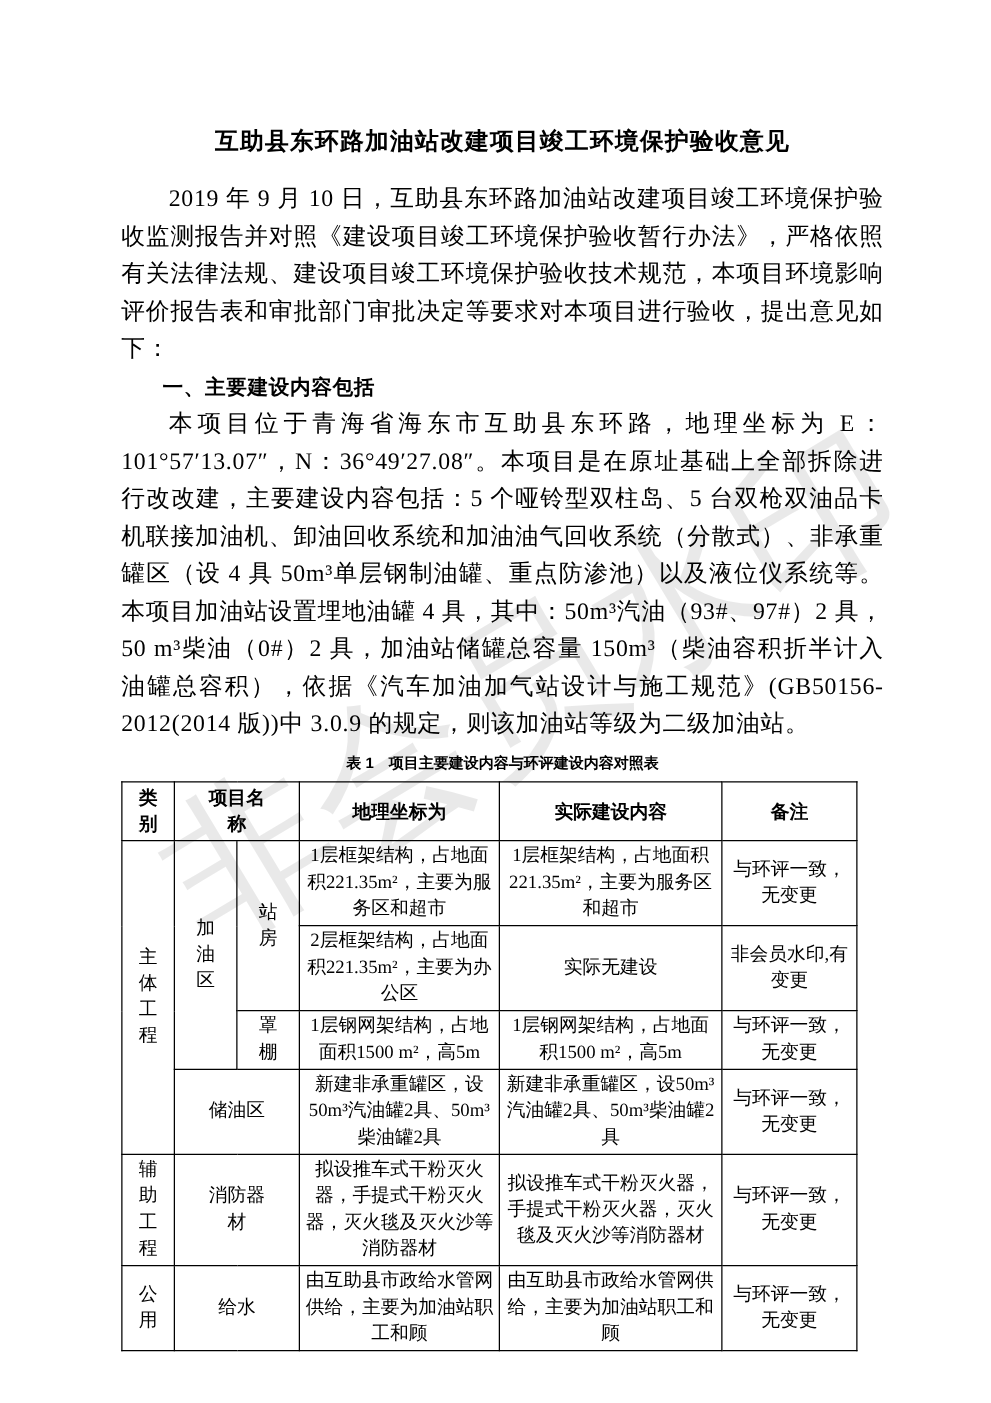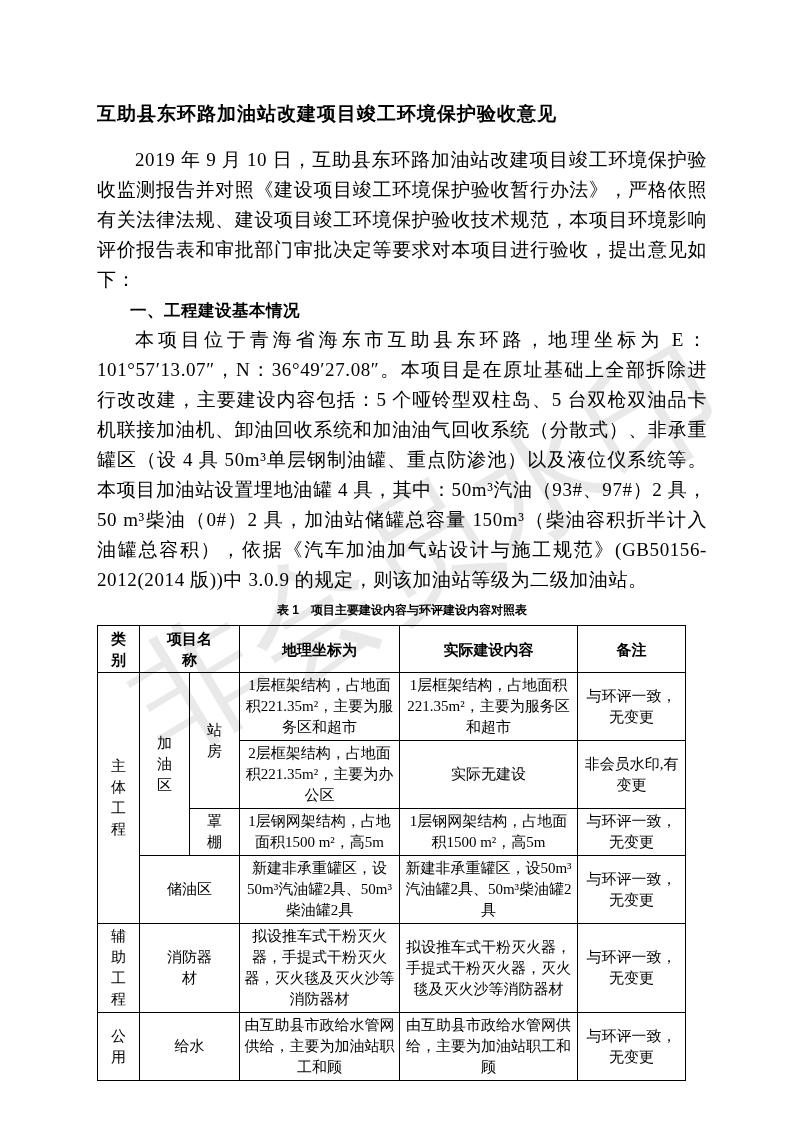--- a/index.html
+++ b/index.html
@@ -26,21 +26,21 @@
     white-space: nowrap;
     z-index: 0;
     user-select: none;
   }
   .content {
     position: relative;
     z-index: 1;
     padding: 100px 86px 0 97px;
   }
   .doc-title {
-    text-align: left;
+    text-align: center;
     font-size: 19px;
     font-weight: bold;
     font-family: "Liberation Sans", "DejaVu Sans", sans-serif;
     letter-spacing: 1px;
     line-height: 28px;
     margin-bottom: 17px;
   }
   .para {
     font-size: 19px;
     line-height: 30px;
@@ -96,21 +96,21 @@
 <body>
 
 <div class="watermark">非会员水印</div>
 
 <div class="content">
 
   <h1 class="doc-title">互助县东环路加油站改建项目竣工环境保护验收意见</h1>
 
   <p class="para">2019 年 9 月 10 日，互助县东环路加油站改建项目竣工环境保护验收监测报告并对照《建设项目竣工环境保护验收暂行办法》，严格依照有关法律法规、建设项目竣工环境保护验收技术规范，本项目环境影响评价报告表和审批部门审批决定等要求对本项目进行验收，提出意见如下：</p>
 
-  <h2 class="heading">一、工程建设基本情况</h2>
+  <h2 class="heading">一、主要建设内容包括</h2>
 
 
   <p class="para">本项目位于青海省海东市互助县东环路，地理坐标为 E：101°57′13.07″，N：36°49′27.08″。本项目是在原址基础上全部拆除进行改改建，主要建设内容包括：5 个哑铃型双柱岛、5 台双枪双油品卡机联接加油机、卸油回收系统和加油油气回收系统（分散式）、非承重罐区（设 4 具 50m³单层钢制油罐、重点防渗池）以及液位仪系统等。本项目加油站设置埋地油罐 4 具，其中：50m³汽油（93#、97#）2 具，50 m³柴油（0#）2 具，加油站储罐总容量 150m³（柴油容积折半计入油罐总容积），依据《汽车加油加气站设计与施工规范》(GB50156-2012(2014 版))中 3.0.9 的规定，则该加油站等级为二级加油站。</p>
 
 
   <div class="tbl-caption">表 1　项目主要建设内容与环评建设内容对照表</div>
 
   <table class="tbl">
     <colgroup>
       <col style="width:42px">

